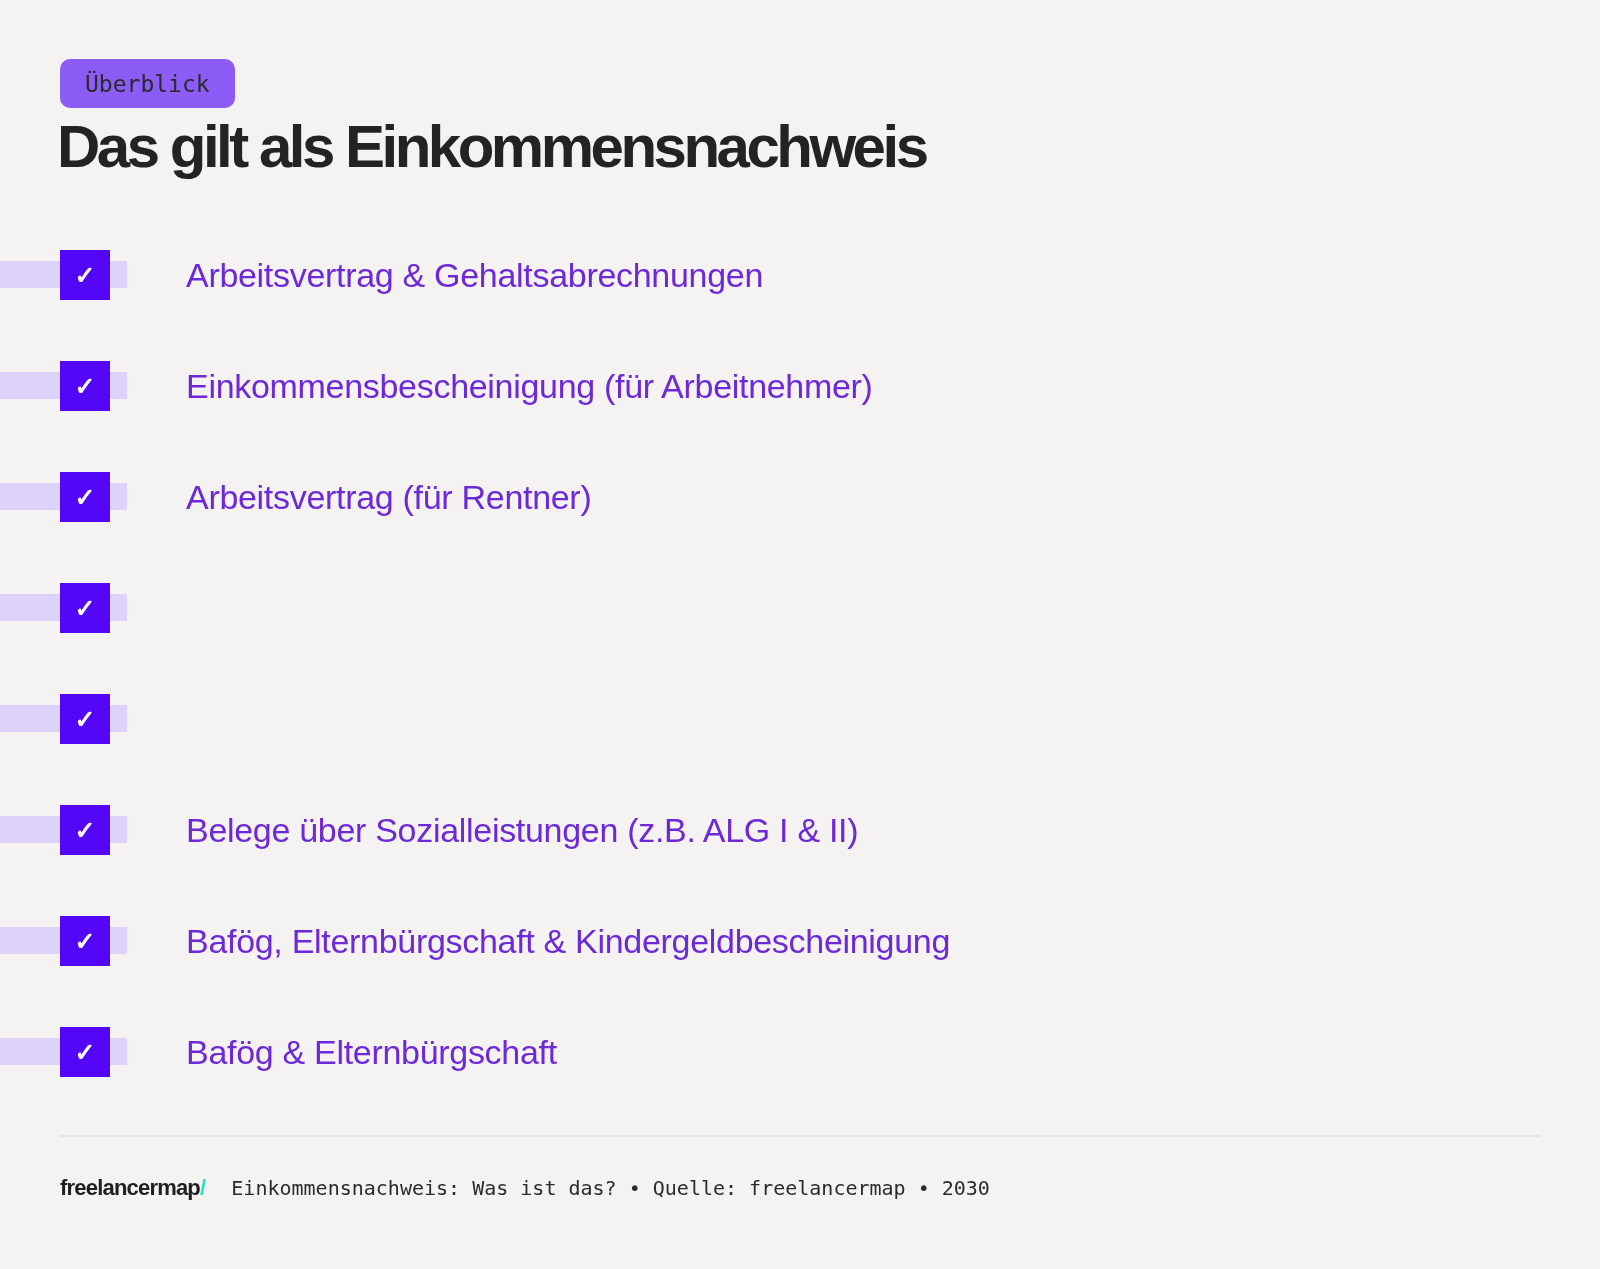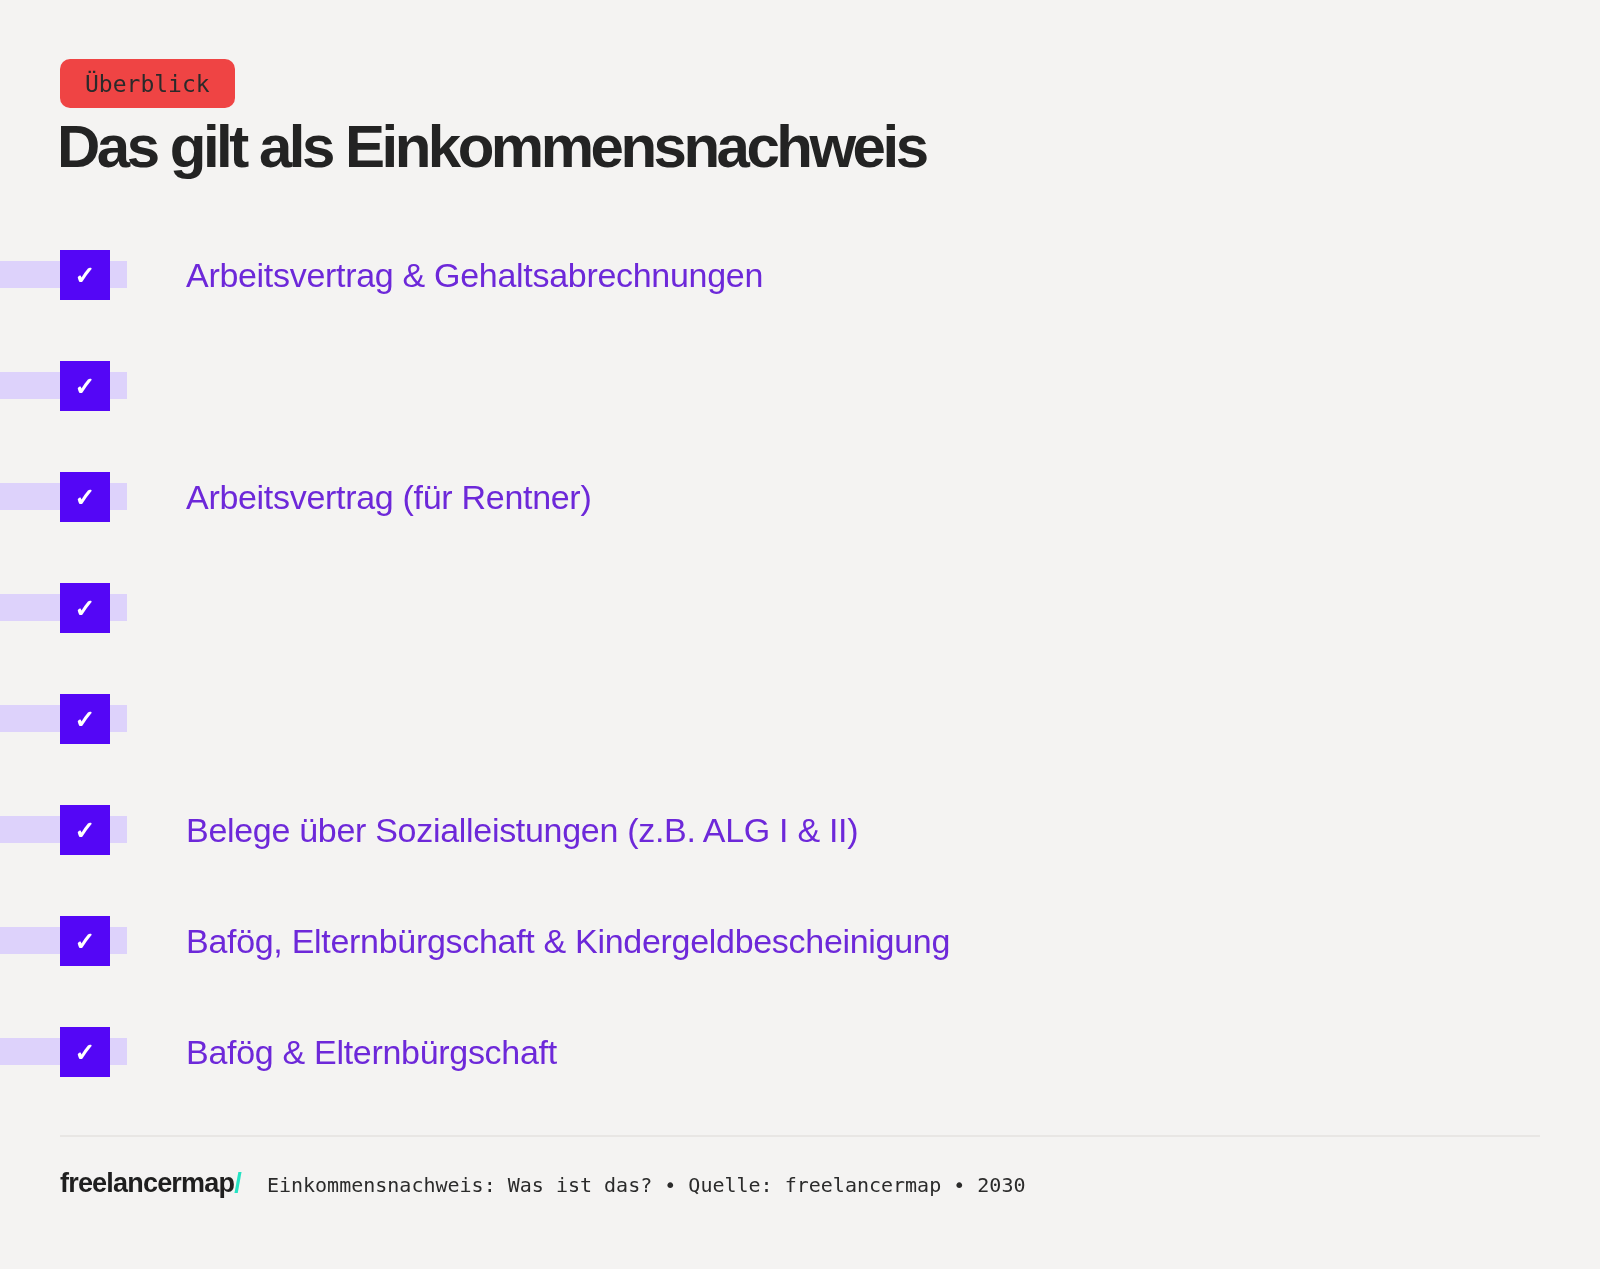--- a/index.html
+++ b/index.html
@@ -12,21 +12,21 @@
     font-family: "Liberation Sans", sans-serif;
     overflow: hidden;
   }
   .badge {
     position: absolute;
     left: 60px;
     top: 59px;
     height: 49px;
     display: flex;
     align-items: center;
-    background: #ef4444;
+    background: #8b5cf6;
     border-radius: 10px;
     padding: 0 25px;
     font-family: "DejaVu Sans Mono", monospace;
     font-size: 23px;
     color: #2A2A2A;
   }
   .title {
     position: absolute;
     left: 57px;
     top: 112px;
@@ -89,25 +89,26 @@
   }
   .footer {
     position: absolute;
     left: 60px;
     top: 1168px;
     display: flex;
     align-items: baseline;
     gap: 26px;
   }
   .logo {
-    font-size: 27px;
+    font-size: 22px;
     font-weight: bold;
     letter-spacing: -0.8px;
     color: #1F1F1F;
     white-space: nowrap;
+    margin-top: 7px;
   }
   .logo-slash {
     color: #25E3C3;
     font-weight: bold;
   }
   .caption {
     font-family: "DejaVu Sans Mono", monospace;
     font-size: 20px;
     color: #2B2B2B;
     white-space: nowrap;
@@ -128,20 +129,21 @@
 
     <div class="row">
       <span class="row-bar"></span>
       <span class="row-check">✓</span>
       <span class="row-label">Arbeitsvertrag &amp; Gehaltsabrechnungen</span>
     </div>
 
     <div class="row">
       <span class="row-bar"></span>
       <span class="row-check">✓</span>
+      <span class="row-label">Einkommensbescheinigung (für Arbeitnehmer)</span>
     </div>
 
     <div class="row">
       <span class="row-bar"></span>
       <span class="row-check">✓</span>
       <span class="row-label">Arbeitsvertrag (für Rentner)</span>
     </div>
 
     <div class="row">
       <span class="row-bar"></span>

